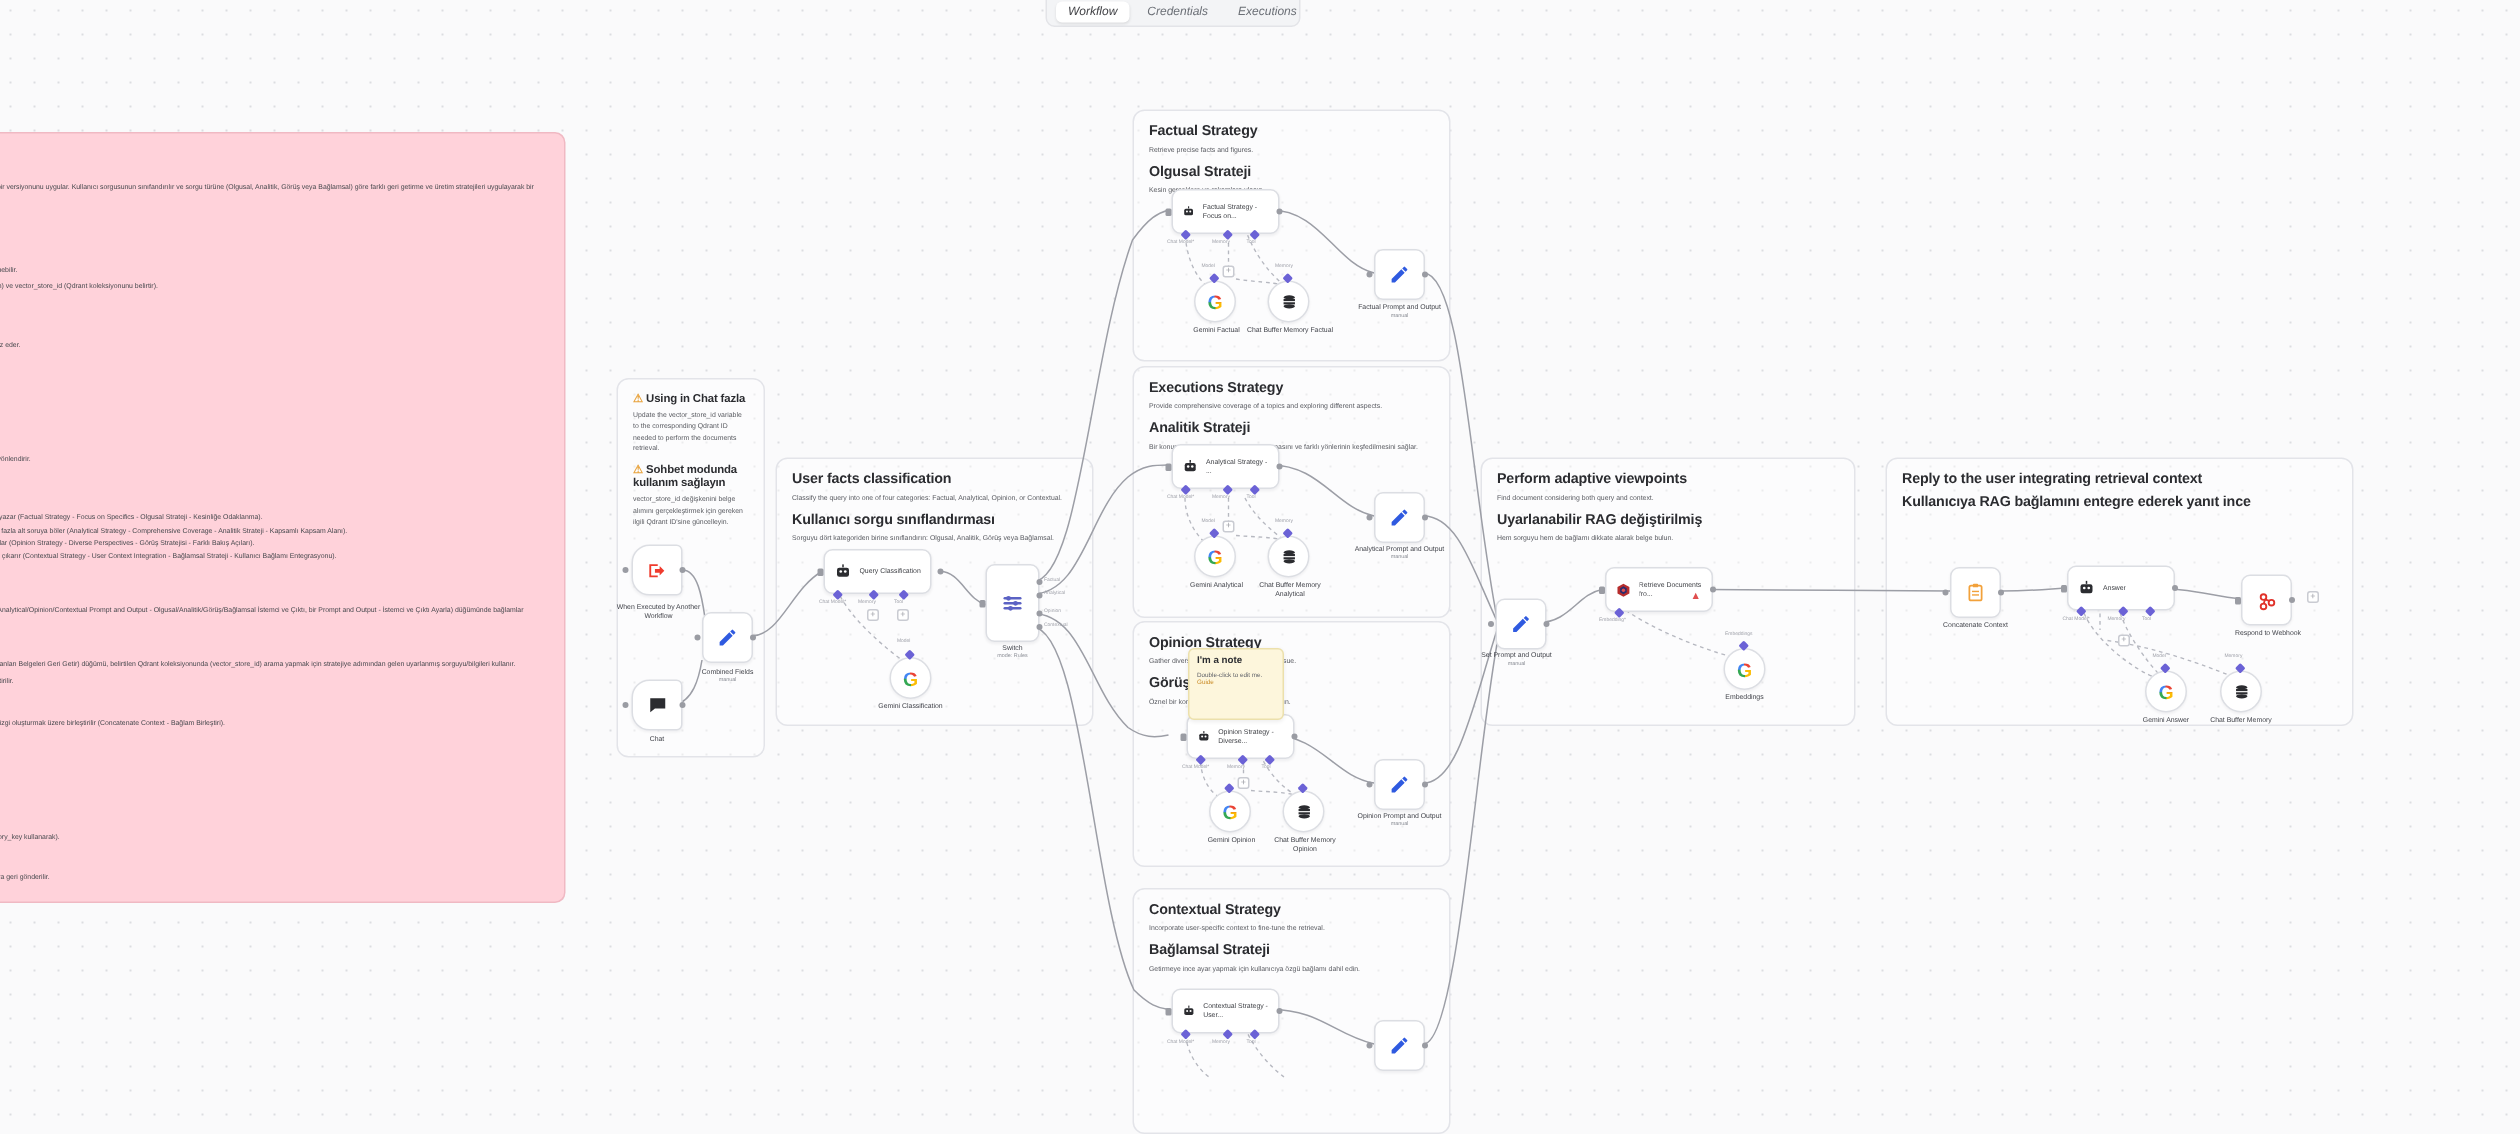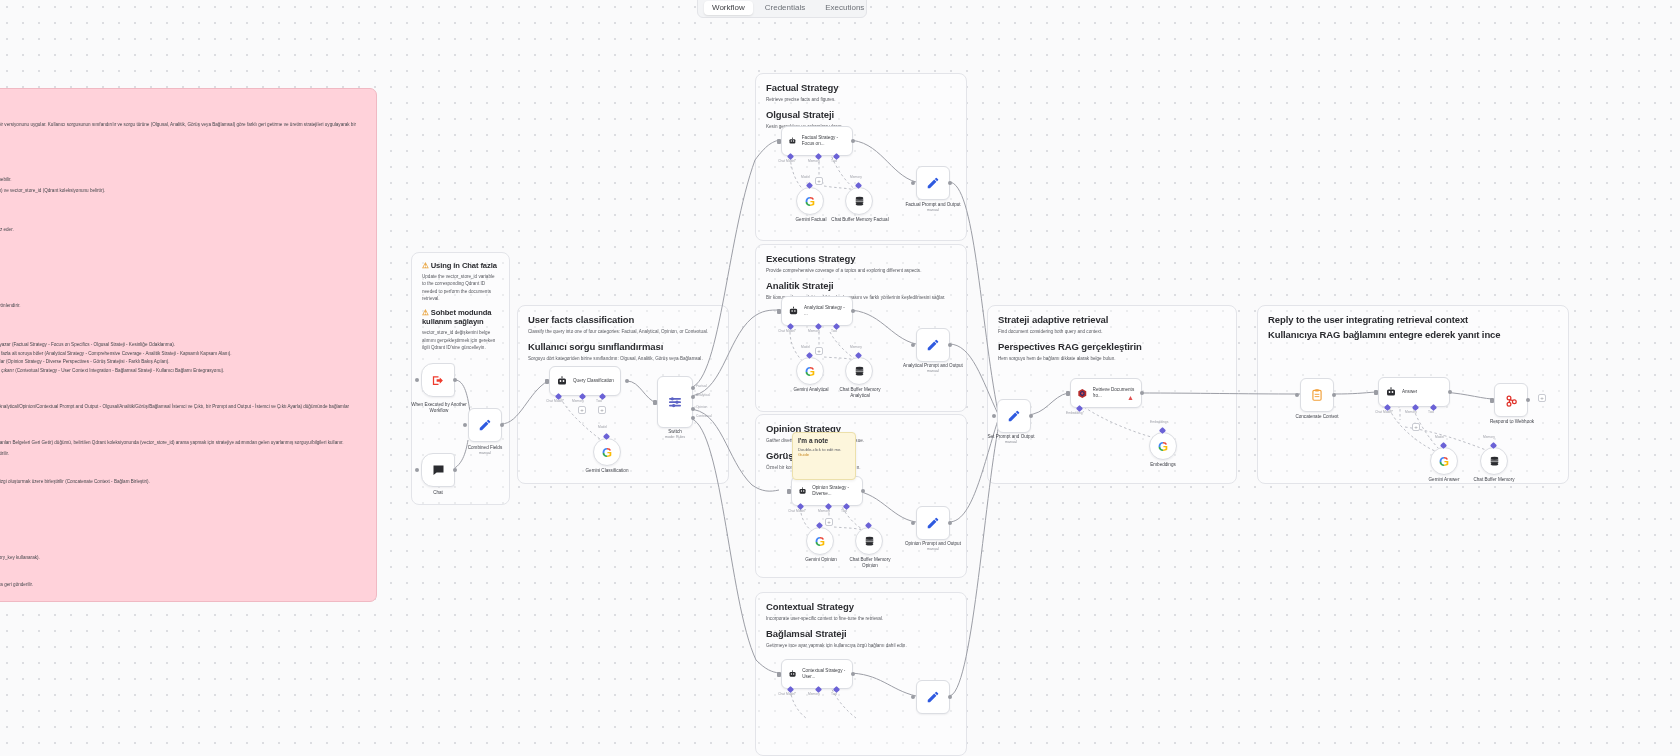--- a/index.html
+++ b/index.html
@@ -22,20 +22,21 @@
   
   #topbar {
     position:absolute; left:697px; top:-22px; width:170px; height:40px;
     background:#f3f4f6; border:1px solid #e3e4e8; border-radius:6px;
     display:flex; align-items:flex-end; padding:0 6px 2px 6px; gap:4px;
     z-index:60;
   }
   #topbar .tab {
     font-size:8px; color:#6b6f76; padding:2px 8px 3px; border-radius:4px;
     white-space:nowrap;
+    font-style:italic;
   }
   #topbar .tab.active { background:#fff; color:#404145; box-shadow:0 1px 2px rgba(0,0,0,.10); }
 
   
   .sticky {
     position:absolute; border-radius:7px; overflow:hidden;
     border:1px solid rgba(0,0,0,.06);
   }
   .sticky.pink { background:#ffd2da; border-color:#f0b9c3; }
 
@@ -570,23 +571,23 @@
 <div class="node sq" style="left:916px; top:680px;">
   <svg width="14" height="14" viewBox="0 0 24 24">
     <path d="M3 17.2V21h3.8L17.9 9.9l-3.8-3.8zM20.7 7.1a1 1 0 000-1.4l-2.4-2.4a1 1 0 00-1.4 0l-1.8 1.8 3.8 3.8z" fill="#2f5ae0"></path>
   </svg>
 </div>
 <div class="port" style="left:911px; top:695px;"></div>
 <div class="port" style="left:948px; top:695px;"></div>
 
 <div class="section clip" style="left:987px; top:305px; width:250px; height:179px;">
   <div class="hdr">
-    <div class="stitle">Strateji adaptive retrieval</div>
+    <div class="stitle">Perform adaptive viewpoints</div>
     <div class="ssub">Find document considering both query and context.</div>
-    <div class="stitle2">Perspectives RAG gerçekleştirin</div>
+    <div class="stitle2">Uyarlanabilir RAG değiştirilmiş</div>
     <div class="ssub2">Hem sorguyu hem de bağlamı dikkate alarak belge bulun.</div>
   </div>
 </div>
 
 <div class="node sq" style="left:997px; top:399px;">
   <svg width="14" height="14" viewBox="0 0 24 24">
     <path d="M3 17.2V21h3.8L17.9 9.9l-3.8-3.8zM20.7 7.1a1 1 0 000-1.4l-2.4-2.4a1 1 0 00-1.4 0l-1.8 1.8 3.8 3.8z" fill="#2f5ae0"></path>
   </svg>
 </div>
 <div class="port" style="left:992px; top:414px;"></div>

